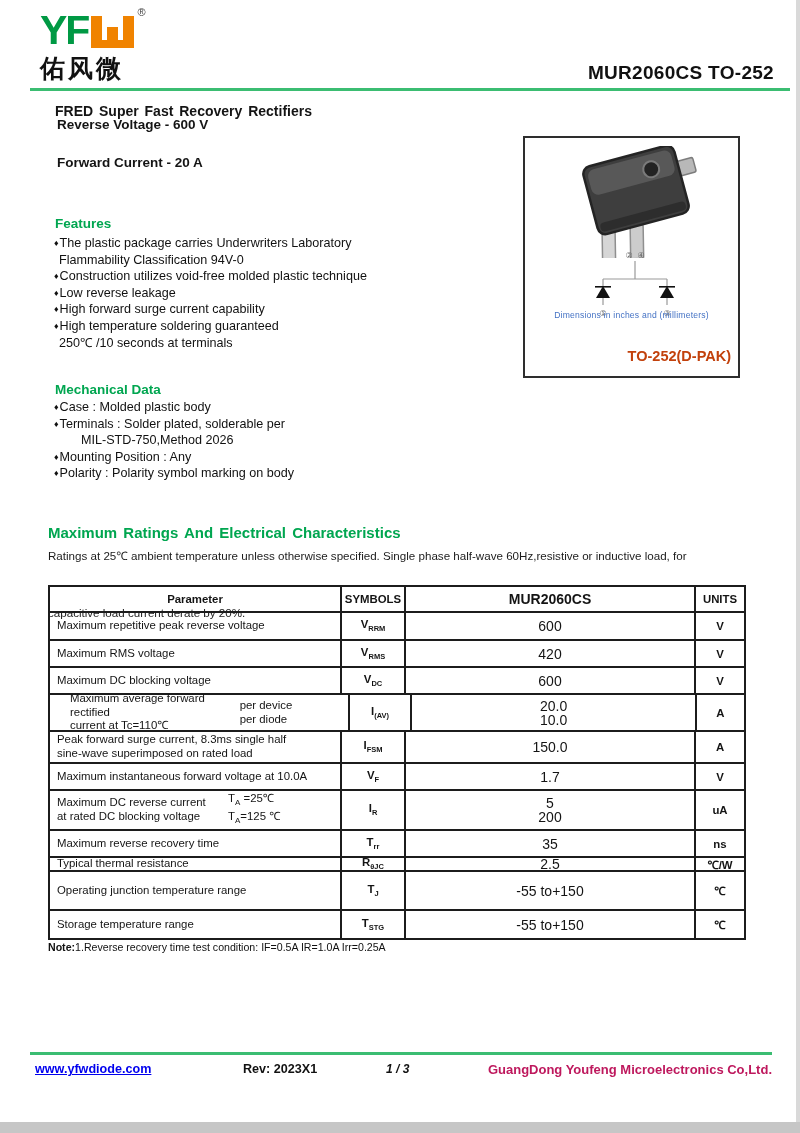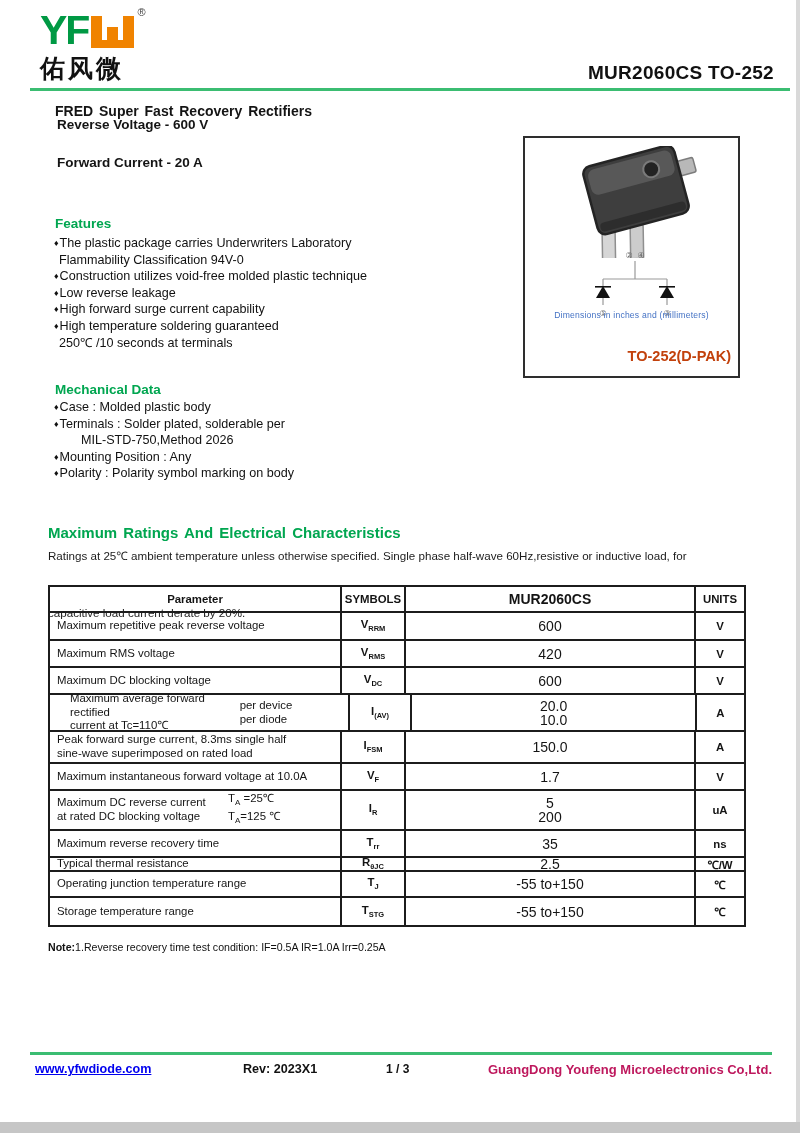--- a/index.html
+++ b/index.html
@@ -305,21 +305,21 @@
             </div>
           </div>
           <div class="t-cell c-sym">
             <span class="sym">R<sub>θJC</sub></span>
           </div>
           <div class="t-cell c-val">
             <div class="v-line">2.5</div>
           </div>
           <div class="t-cell c-unit">℃/W</div>
         </div>
-        <div class="t-row" style="height: 26px;">
+        <div class="t-row" style="height: 39px;">
           <div class="t-cell c-param">
             <div class="p-lines">
               <div class="p-line">Operating junction  temperature range</div>
             </div>
           </div>
           <div class="t-cell c-sym">
             <span class="sym">T<sub>J</sub></span>
           </div>
           <div class="t-cell c-val">
             <div class="v-line">-55 to+150</div>
@@ -343,18 +343,18 @@
       </div>
   </div>
 
   <div class="note">
     <b>Note:</b><span>1.Reverse recovery time test condition: IF=0.5A  IR=1.0A Irr=0.25A</span>
   </div>
 
   <div class="rule rule-bottom"></div>
   <a class="foot f-link" href="#" style="position:absolute;">www.yfwdiode.com</a>
   <div class="foot f-rev" style="position:absolute;">Rev: 2023X1</div>
-  <div class="foot f-page" style="position:absolute;">1 / 3</div>
+  <div class="foot f-page" style="position:absolute;font-style:italic;">1 / 3</div>
   <div class="foot f-company" style="position:absolute;">GuangDong Youfeng Microelectronics Co,Ltd.</div>
 
   <div class="edge-right"></div>
   <div class="edge-bottom"></div>
 </div>
 
 </body></html>

